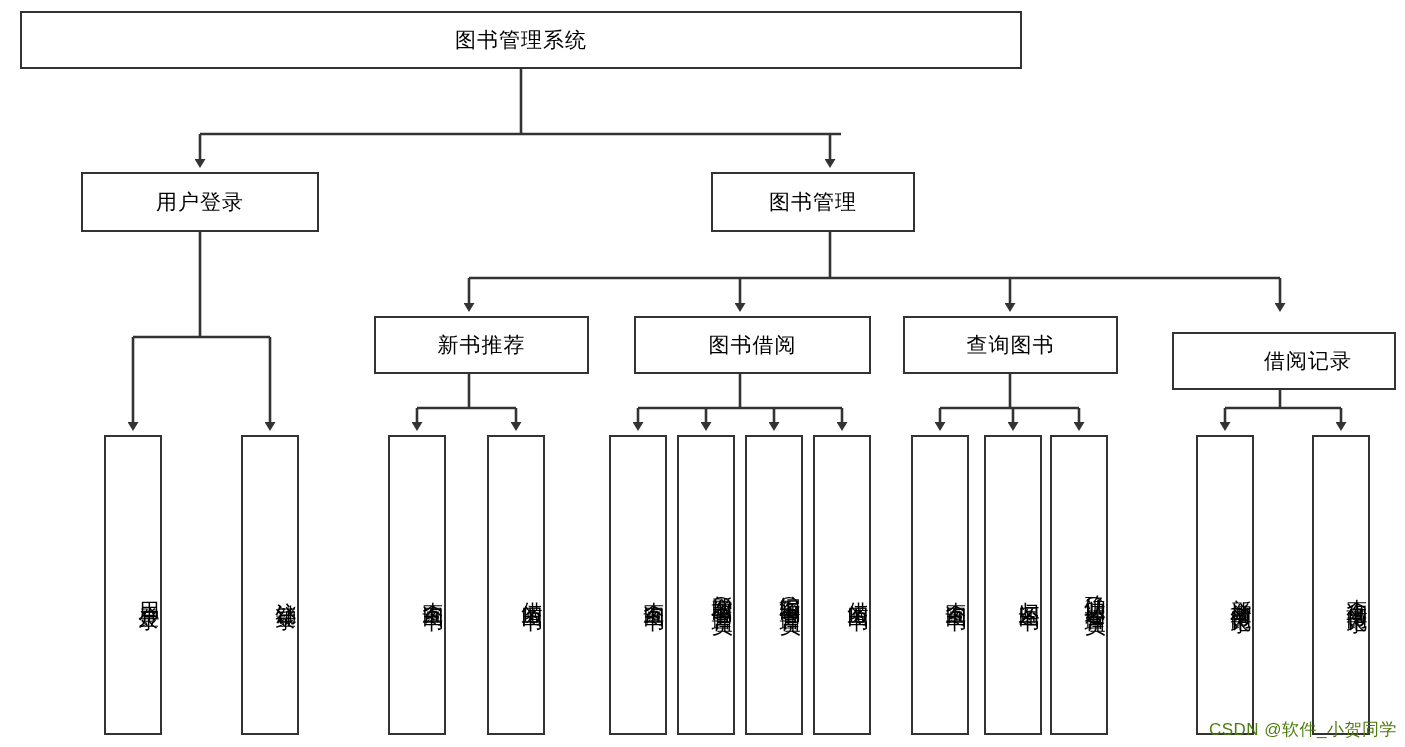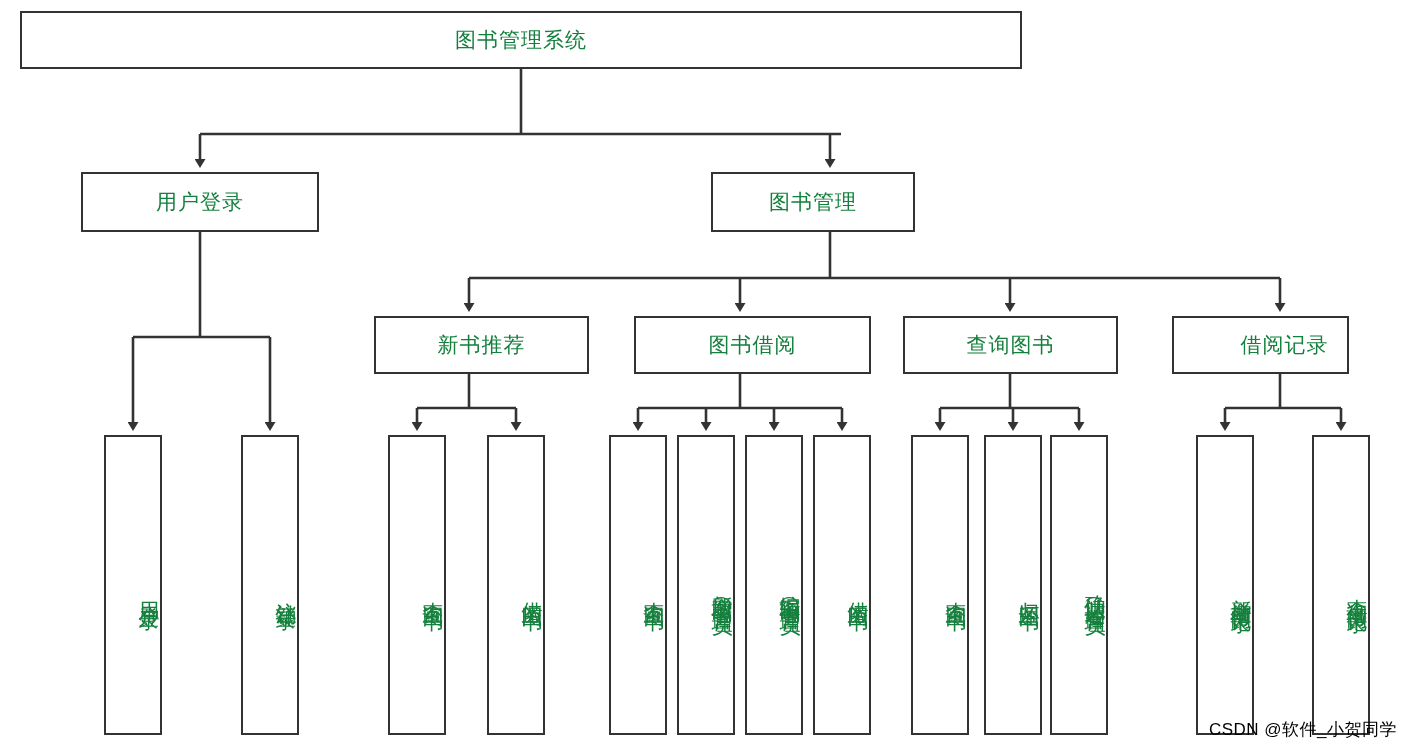--- a/index.html
+++ b/index.html
@@ -26,21 +26,21 @@
     pointer-events: none;
   }
   .node {
     position: absolute;
     box-sizing: border-box;
     border: 2px solid #333333;
     background: #ffffff;
     display: flex;
     align-items: center;
     justify-content: center;
-    color: #15803d;
+    color: #000000;
     z-index: 2;
   }
   .node.h {
     font-size: 21px;
     letter-spacing: 1px;
     white-space: nowrap;
   }
   .node.v {
     writing-mode: vertical-rl;
     text-orientation: upright;
@@ -55,21 +55,21 @@
     writing-mode: vertical-rl;
     text-orientation: upright;
     display: block;
     margin-top: 12px;
   }
   #watermark {
     position: absolute;
     right: 8px;
     bottom: 6px;
     font-size: 17px;
-    color: #000000;
+    color: #4d7c0f;
     letter-spacing: 0.5px;
     white-space: nowrap;
     z-index: 5;
   }
 </style>
 </head>
 <body>
 
 <div id="canvas">
 
@@ -136,21 +136,21 @@
 
   <div class="node h" style="left: 362px; top: 316px; width: 215px; height: 58px; margin-left: 12px;">
     <span>新书推荐</span>
   </div>
   <div class="node h" style="left: 634px; top: 316px; width: 237px; height: 58px;">
     <span>图书借阅</span>
   </div>
   <div class="node h" style="left: 903px; top: 316px; width: 215px; height: 58px;">
     <span>查询图书</span>
   </div>
-  <div class="node h" style="left: 1172px; top: 316px; width: 177px; height: 58px; padding-left: 48px;">
+  <div class="node h" style="left: 1172px; top: 332px; width: 224px; height: 58px; padding-left: 48px;">
     <span>借阅记录</span>
   </div>
 
   <div class="node v" style="left: 104px; top: 435px; width: 58px; height: 300px;">
     <span class="vlabel">用户登录</span>
   </div>
   <div class="node v" style="left: 241px; top: 435px; width: 58px; height: 300px;">
     <span class="vlabel">注销登录</span>
   </div>
   <div class="node v" style="left: 388px; top: 435px; width: 58px; height: 300px;">

